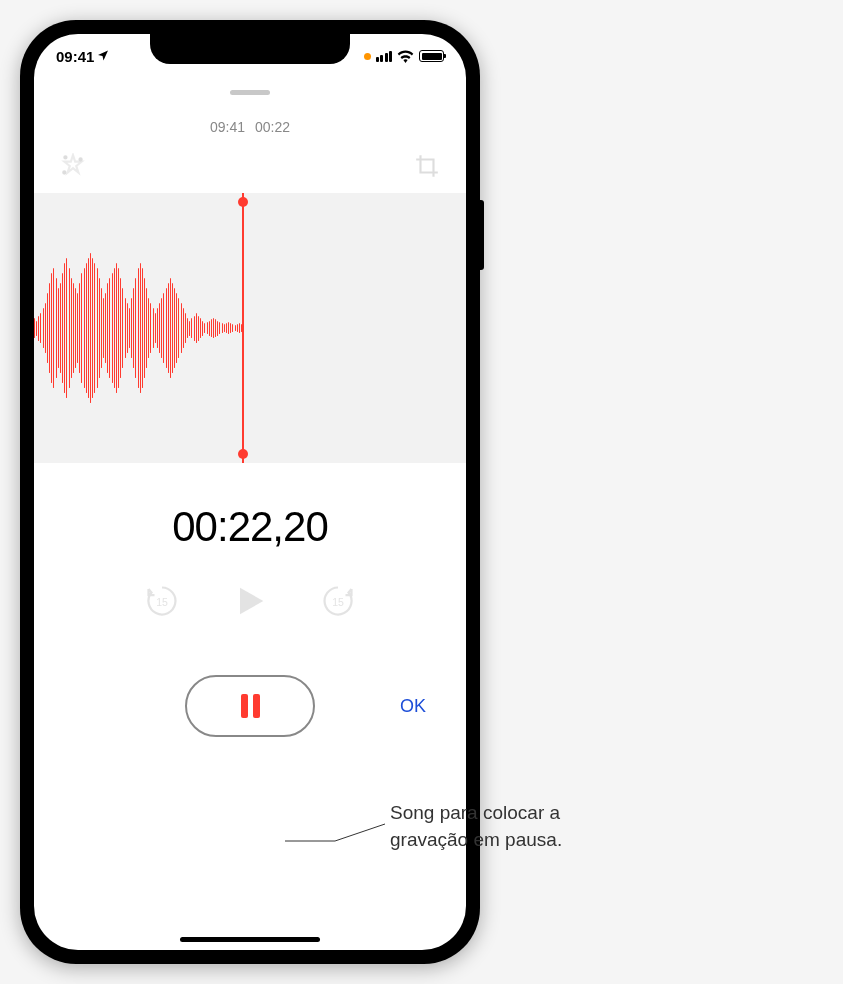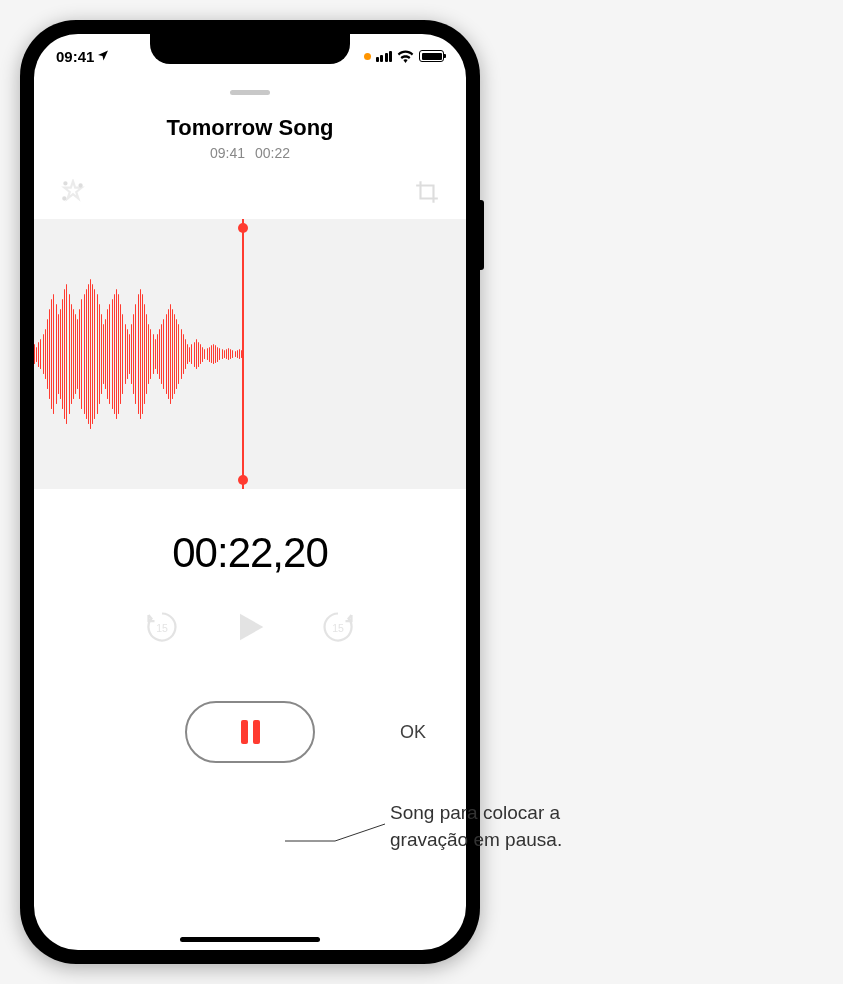--- a/index.html
+++ b/index.html
@@ -281,21 +281,21 @@
     }
     .pause-bar {
       width: 7px;
       height: 24px;
       background: #ff3b30;
       border-radius: 2px;
     }
     .ok-button {
       position: absolute;
       right: 40px;
-      color: #404040;
+      color: #1d4ed8;
       font-size: 18px;
       font-weight: 400;
     }
     .home-indicator {
       position: absolute;
       bottom: 8px;
       left: 50%;
       transform: translateX(-50%);
       width: 140px;
       height: 5px;
@@ -347,21 +347,20 @@
         </span>
         <div class="battery">
           <div class="battery-fill"></div>
         </div>
       </div>
     </div>
 
     <div class="content">
       <div class="drag-handle"></div>
 
-      <div class="recording-title">Tomorrow Song</div>
       <div class="recording-meta">
         <span class="meta-time">09:41</span>
         <span class="meta-duration">00:22</span>
       </div>
 
       <div class="tools-row">
         <span class="tool-icon">
           <svg width="26" height="26" viewBox="0 0 24 24" fill="none" stroke="currentColor" stroke-width="2">
             <path d="M12 2l2 6h6l-5 4 2 6-5-4-5 4 2-6-5-4h6z" opacity="0.6"></path>
             <circle cx="5" cy="4" r="1" fill="currentColor"></circle>

